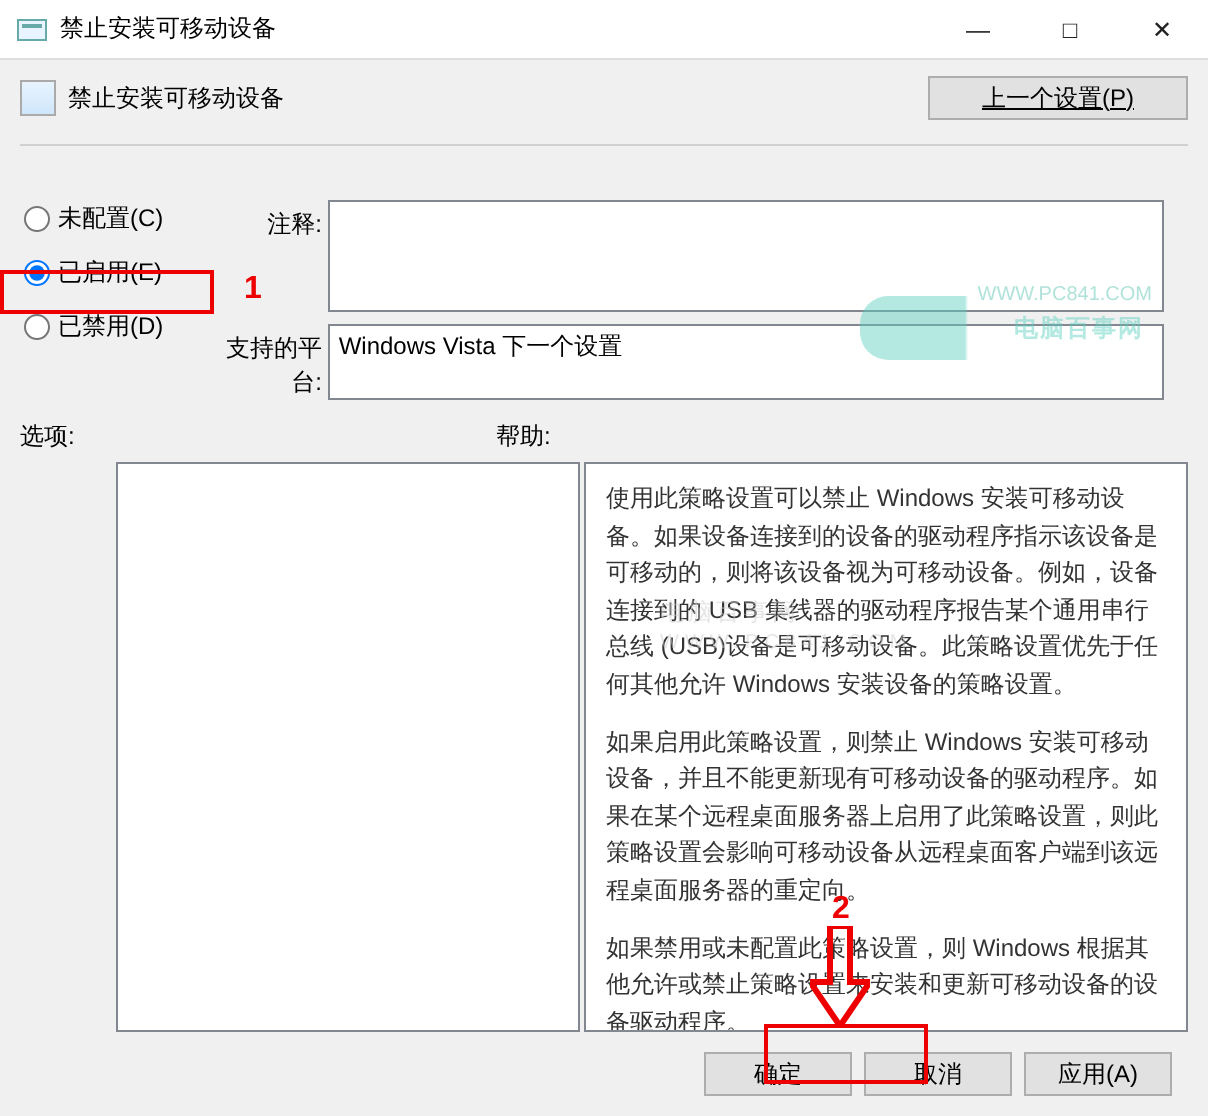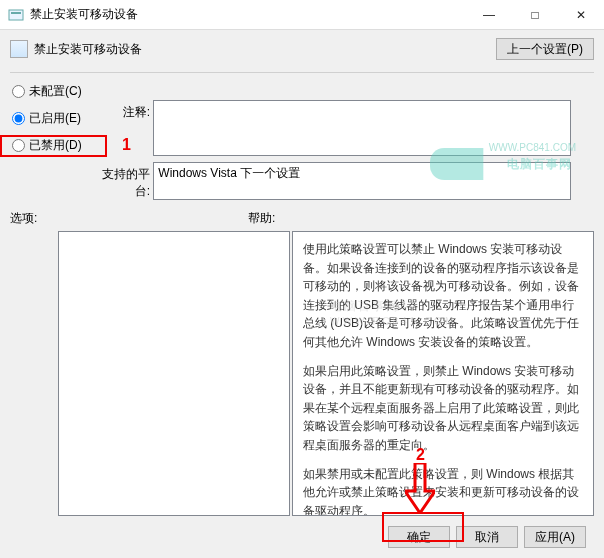--- a/index.html
+++ b/index.html
@@ -5,42 +5,42 @@
 * { box-sizing: border-box; font-family: "Microsoft YaHei", Tahoma, sans-serif; font-size: 12px; }
 body { margin: 0; background: #f0f0f0; width: 604px; height: 558px; overflow: hidden; }
 .titlebar { height: 30px; background: #fff; border-bottom: 1px solid #ddd; display: flex; align-items: center; padding-left: 8px; }
 .titlebar .t-icon { width: 16px; height: 16px; margin-right: 6px; display: inline-flex; align-items: center; justify-content: center; }
 .titlebar .spacer { flex: 1; }
 .titlebar .wbtn { width: 46px; height: 30px; display: flex; align-items: center; justify-content: center; color: #222; }
 .content { padding: 8px 10px 10px 10px; height: calc(558px - 30px); display: flex; flex-direction: column; }
 .hrow1 { display: flex; align-items: center; margin-bottom: 6px; }
 .hrow1 .h-icon { width: 18px; height: 18px; margin-right: 6px; border: 1px solid #aaa; background: linear-gradient(#e8f4ff,#cfe6fb); }
 .hrow1 .spacer { flex: 1; }
-.nav-btn { height: 22px; padding: 0 10px; background: #e1e1e1; border: 1px solid #adadad; margin-left: 6px; }
+.nav-btn { height: 22px; padding: 0 26px; background: #e1e1e1; border: 1px solid #adadad; margin-left: 6px; text-decoration: underline; }
 .divider { border: none; border-top: 1px solid #d0d0d0; margin: 6px 0 8px 0; }
-.mainrow { display: flex; gap: 0; }
+.mainrow { display: flex; gap: 11px; align-items: center; }
 .leftcol { width: 82px; padding-top: 2px; }
 .leftcol label { display: flex; align-items: center; margin-bottom: 10px; cursor: pointer; }
 .leftcol input[type=radio] { margin: 0 4px 0 2px; }
 .rightcol { flex: 1; margin-top: 19px; }
 .field-label { display: inline-block; width: 58px; text-align: right; vertical-align: top; padding-top: 4px; }
 .annot-box { display: inline-block; width: 418px; height: 56px; border: 1px solid #828790; background: #fff; resize: none; padding: 2px; font-family: inherit; vertical-align: top; }
 .platform-row { margin-top: 6px; }
 .platform-box { display: inline-block; width: 418px; border: 1px solid #828790; background: #fff; padding: 2px 4px; height: 38px; vertical-align: top; overflow: hidden; position: relative; }
 .red-box { position: absolute; border: 2px solid #e00; pointer-events: none; }
 .red-box.rb1 { left: 0; top: 105px; width: 107px; height: 22px; }
 .red-num1 { position: absolute; left: 122px; top: 106px; color: #e00; font-size: 16px; font-weight: bold; }
 .labels-row { display: flex; margin-top: 10px; }
 .labels-row .l1 { width: 238px; }
 .lower { display: flex; gap: 2px; margin-top: 4px; flex: 1; min-height: 0; margin-left: 48px; }
 .opt-pane { width: 232px; border: 1px solid #828790; background: #fff; }
 .help-pane { flex: 1; border: 1px solid #828790; background: #fff; padding: 8px 10px; overflow: auto; line-height: 1.55; color: #333; }
 .help-pane p { margin: 0 0 10px 0; }
 .btnrow { display: flex; justify-content: flex-end; gap: 6px; padding: 10px 8px 0 0; }
-.dlg-btn { width: 62px; height: 22px; background: #e1e1e1; border: 1px solid #adadad; }
+.dlg-btn { width: 74px; height: 22px; background: #e1e1e1; border: 1px solid #adadad; }
 .red-box.rb2 { left: 382px; top: 512px; width: 82px; height: 30px; }
 .red-num2 { position: absolute; left: 416px; top: 446px; color: #e00; font-size: 16px; font-weight: bold; }
 .arrow { position: absolute; left: 405px; top: 463px; width: 30px; height: 50px; pointer-events: none; }
 .watermark { position: absolute; right: 24px; top: 148px; width: 150px; height: 32px; background: radial-gradient(circle at 20% 50%, #5bd0bf 0 18%, transparent 19%), linear-gradient(90deg,#5bd0bf 0 35%, #5bd0bf00 36%); opacity: .45; border-radius: 14px; display: flex; align-items: center; justify-content: flex-end; padding-right: 8px; color: #5bd0bf; font-weight: bold; font-size: 14px; letter-spacing: 1px; pointer-events:none;}
 .wm-url { position:absolute; right:28px; top:142px; font-size:10px; color:#8fd7cb; opacity:.7; pointer-events:none;}
 .wm-center { position:absolute; left:330px; top:290px; font-size:22px; color:#ccc; opacity:.5; letter-spacing:2px; pointer-events:none; }
 .wm-center small{display:block;font-size:10px;text-align:center;letter-spacing:3px;color:#ccc;}
 </style>
 </head>
 <body>

